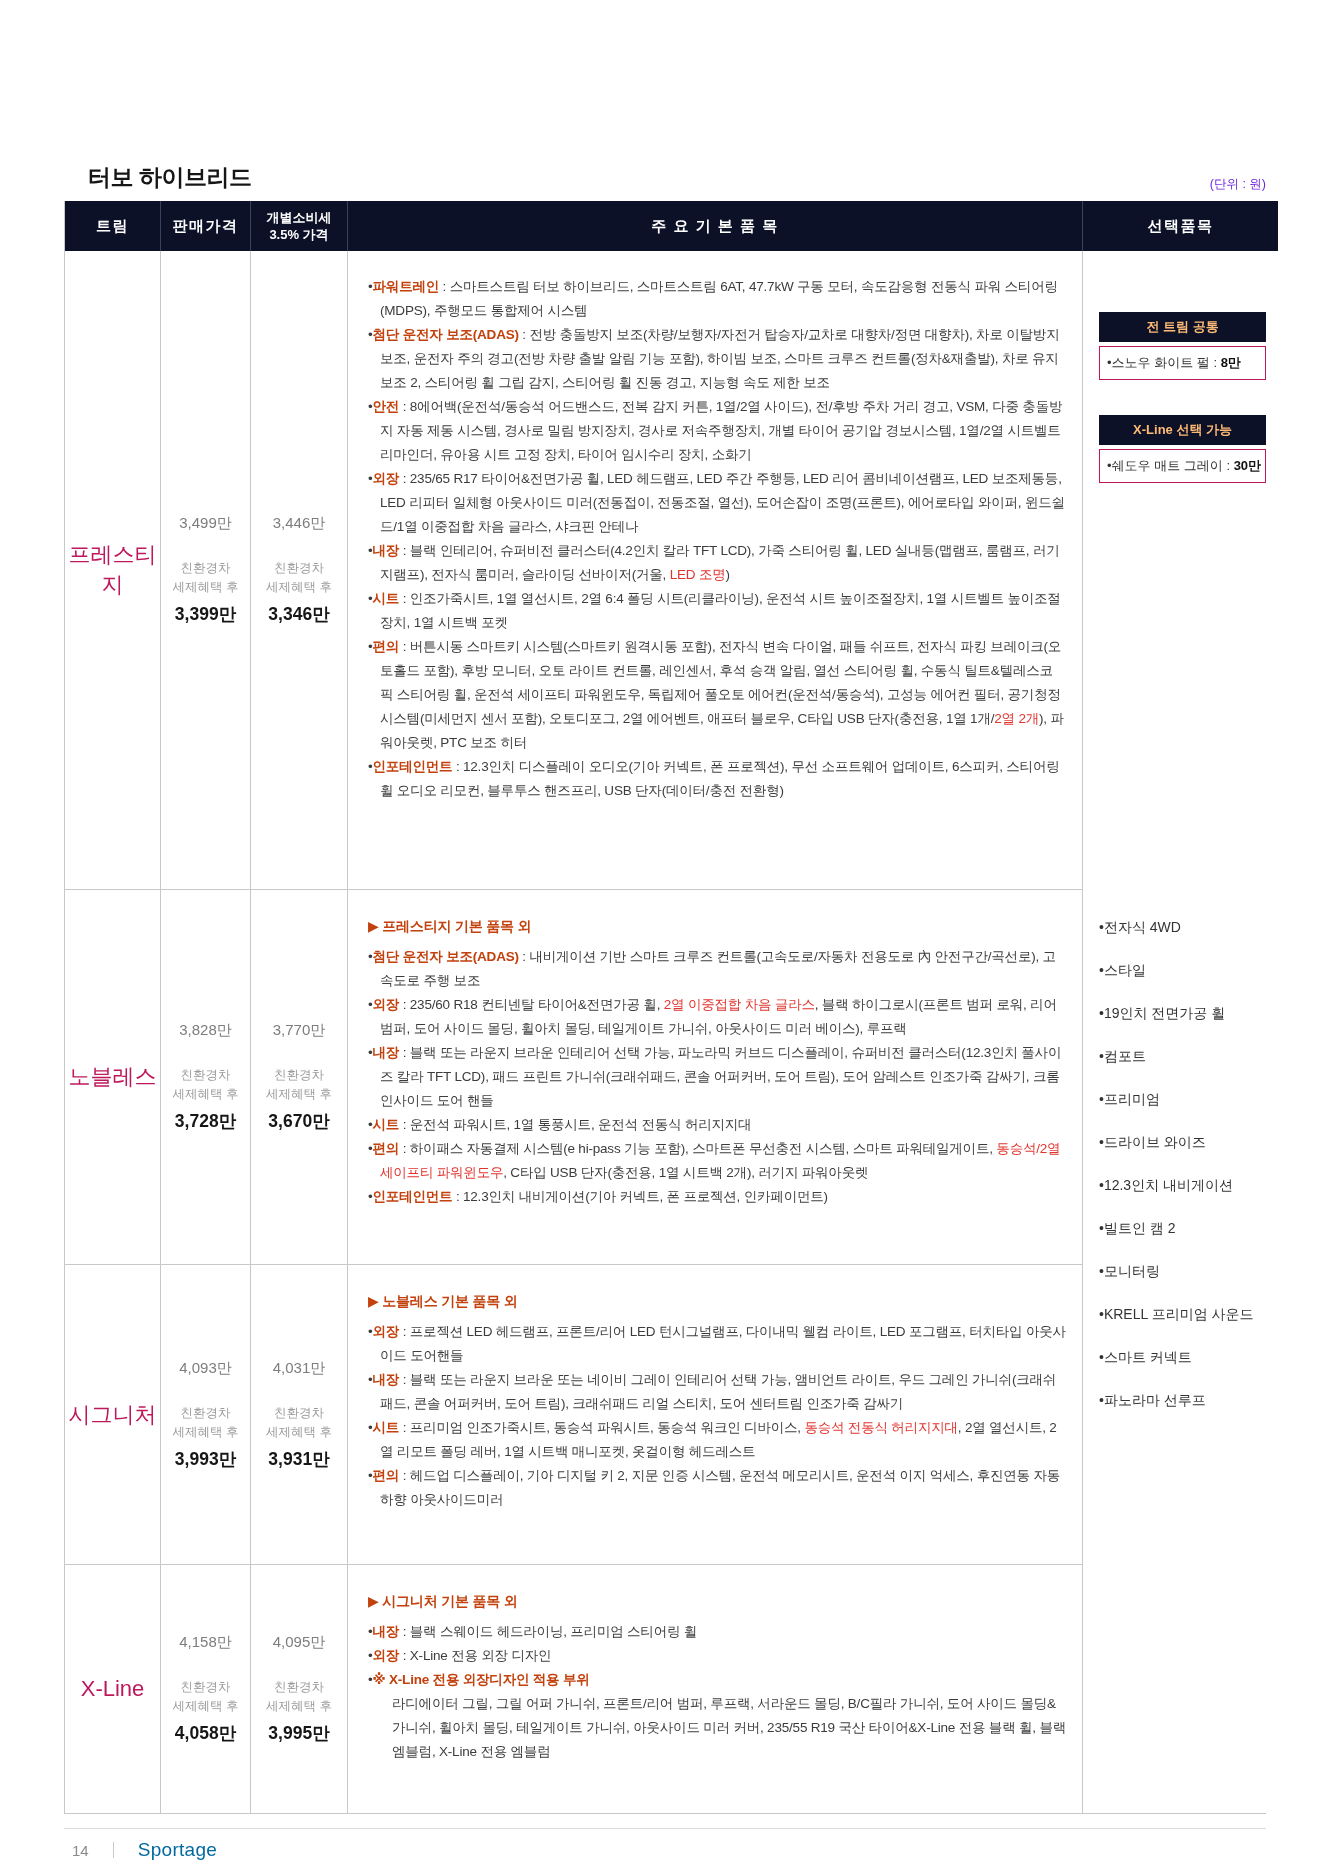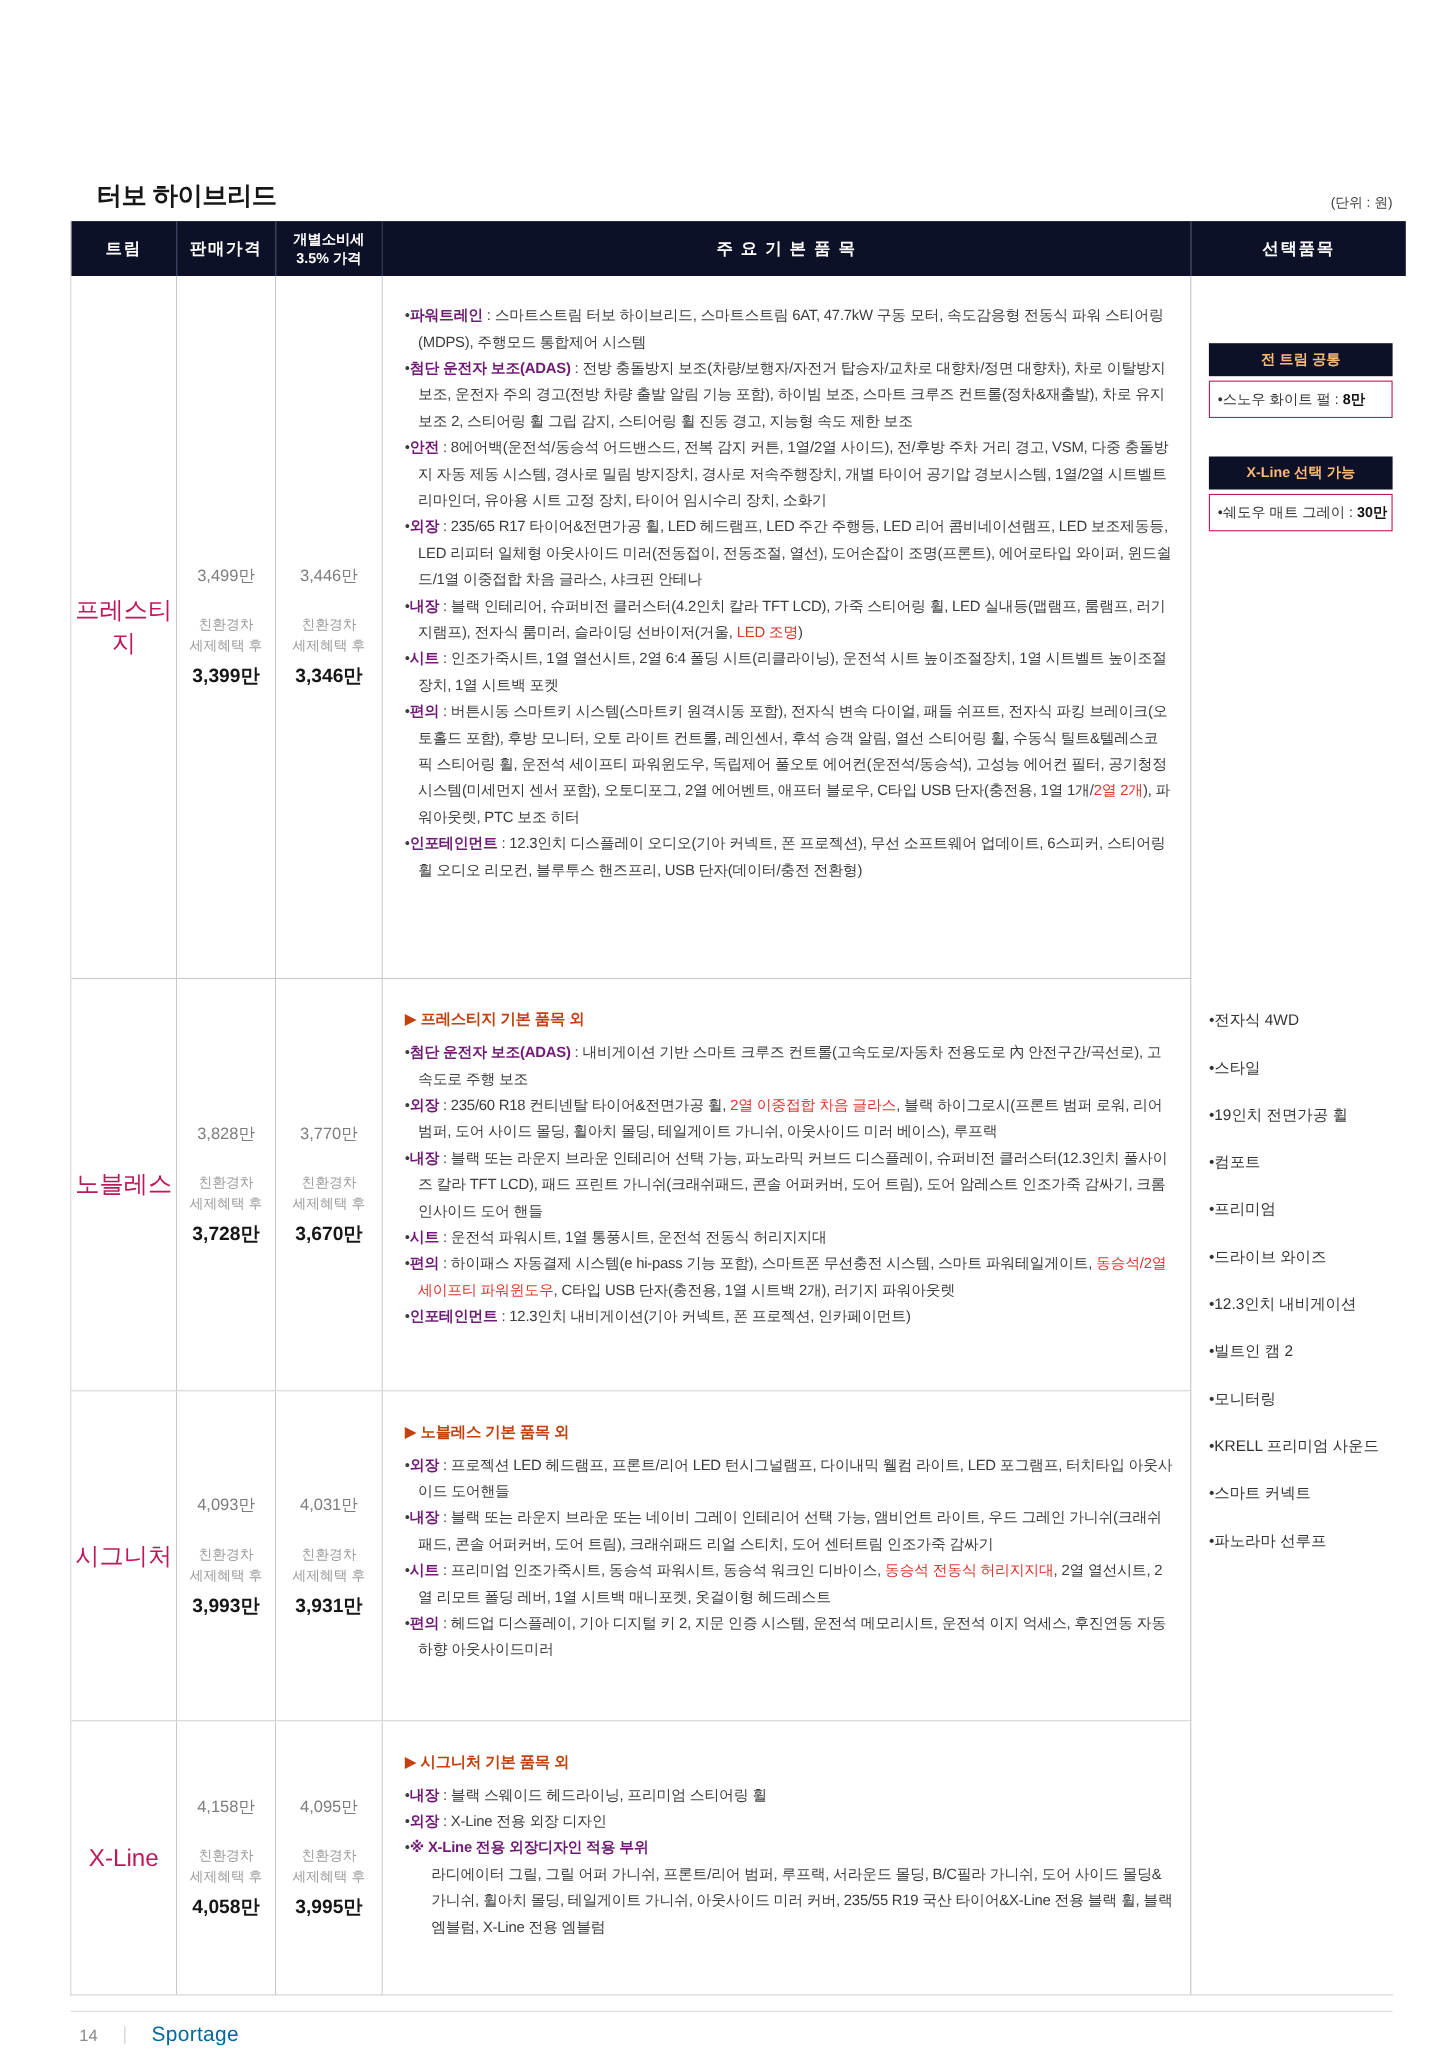--- a/index.html
+++ b/index.html
@@ -1,20 +1,20 @@
 <!DOCTYPE html>
 <html lang="ko"><head>
 <meta charset="utf-8">
 <style>
   html,body{margin:0;padding:0;background:#ffffff;}
   body{width:1323px;min-height:1871px;font-family:"Liberation Sans","DejaVu Sans",sans-serif;color:#3c3c3c;}
   .content{width:1202px;margin:162px 0 0 64px;}
   .head{display:flex;justify-content:space-between;align-items:flex-end;margin-bottom:8px;margin-left:24px;}
   .page-title{font-size:23px;font-weight:bold;color:#161616;letter-spacing:-0.5px;}
-  .unit-note{font-size:12.5px;color:#404040;text-align:center;}
+  .unit-note{font-size:12.5px;color:#6d28d9;text-align:center;}
   .table{display:grid;width:1202px;box-sizing:border-box;
     grid-template-columns:96px 90px 97px 735px 1fr;
     grid-template-rows:50px minmax(639px,auto) minmax(375px,auto) minmax(300px,auto) minmax(248px,auto);
     border:1px solid #c8c8c8;border-top:none;}
   .th{background:#0d1128;color:#fff;display:flex;flex-direction:column;align-items:center;justify-content:center;
     font-weight:bold;font-size:15px;letter-spacing:1.5px;border-right:1px solid #3b4060;}
   .th.last{border-right:none;}
   .th .sub{font-size:13px;line-height:17px;letter-spacing:0;}
   .cell{border-right:1px solid #c8c8c8;border-bottom:1px solid #c8c8c8;box-sizing:border-box;background:#fff;}
   .cell.lastrow{border-bottom:none;}
@@ -22,21 +22,21 @@
   .price-cell{display:flex;flex-direction:column;align-items:center;justify-content:center;text-align:center;}
   .p-base{font-size:15px;color:#7d7d7d;margin-bottom:26px;}
   .p-note{font-size:12.5px;color:#9b9b9b;line-height:19px;}
   .p-final{font-size:17.5px;color:#161616;font-weight:bold;margin-top:5px;}
   .feat-cell{padding:24px 16px 16px 20px;font-size:13.5px;line-height:24px;color:#3c3c3c;letter-spacing:-0.2px;}
   .row-note{font-weight:bold;color:#c2410c;margin-bottom:7px;font-size:14px;}
   .feat{padding-left:12px;text-indent:-12px;}
   .feat::before{content:"•";}
   .feat.indent{padding-left:24px;text-indent:0;}
   .feat.indent::before{content:"";}
-  .b{font-weight:bold;color:#701a75;}
+  .b{font-weight:bold;color:#c2410c;}
   .red{color:#e0342e;}
   .sidebar{grid-column:5;grid-row:2 / span 4;border-right:none;border-bottom:none;padding:26px 12px 0 16px;}
   .opt-box-header{background:#0d1128;color:#fdba74;text-align:center;font-size:13px;font-weight:bold;padding:6px 2px;margin-top:35px;}
   .opt-box-item{border:1px solid #be185d;font-size:13px;color:#333;padding:7px 4px 7px 7px;margin-top:4px;white-space:nowrap;}
   .opt-box-item::before{content:"•";}
   .opt-box-item .b{color:#111;}
   .opt-box + .opt-box{margin-top:18px;}
   .opt-list{margin-top:436px;}
   .opt-item{font-size:14px;color:#333;margin-bottom:25px;padding-left:11px;text-indent:-11px;}
   .opt-item::before{content:"•";}

